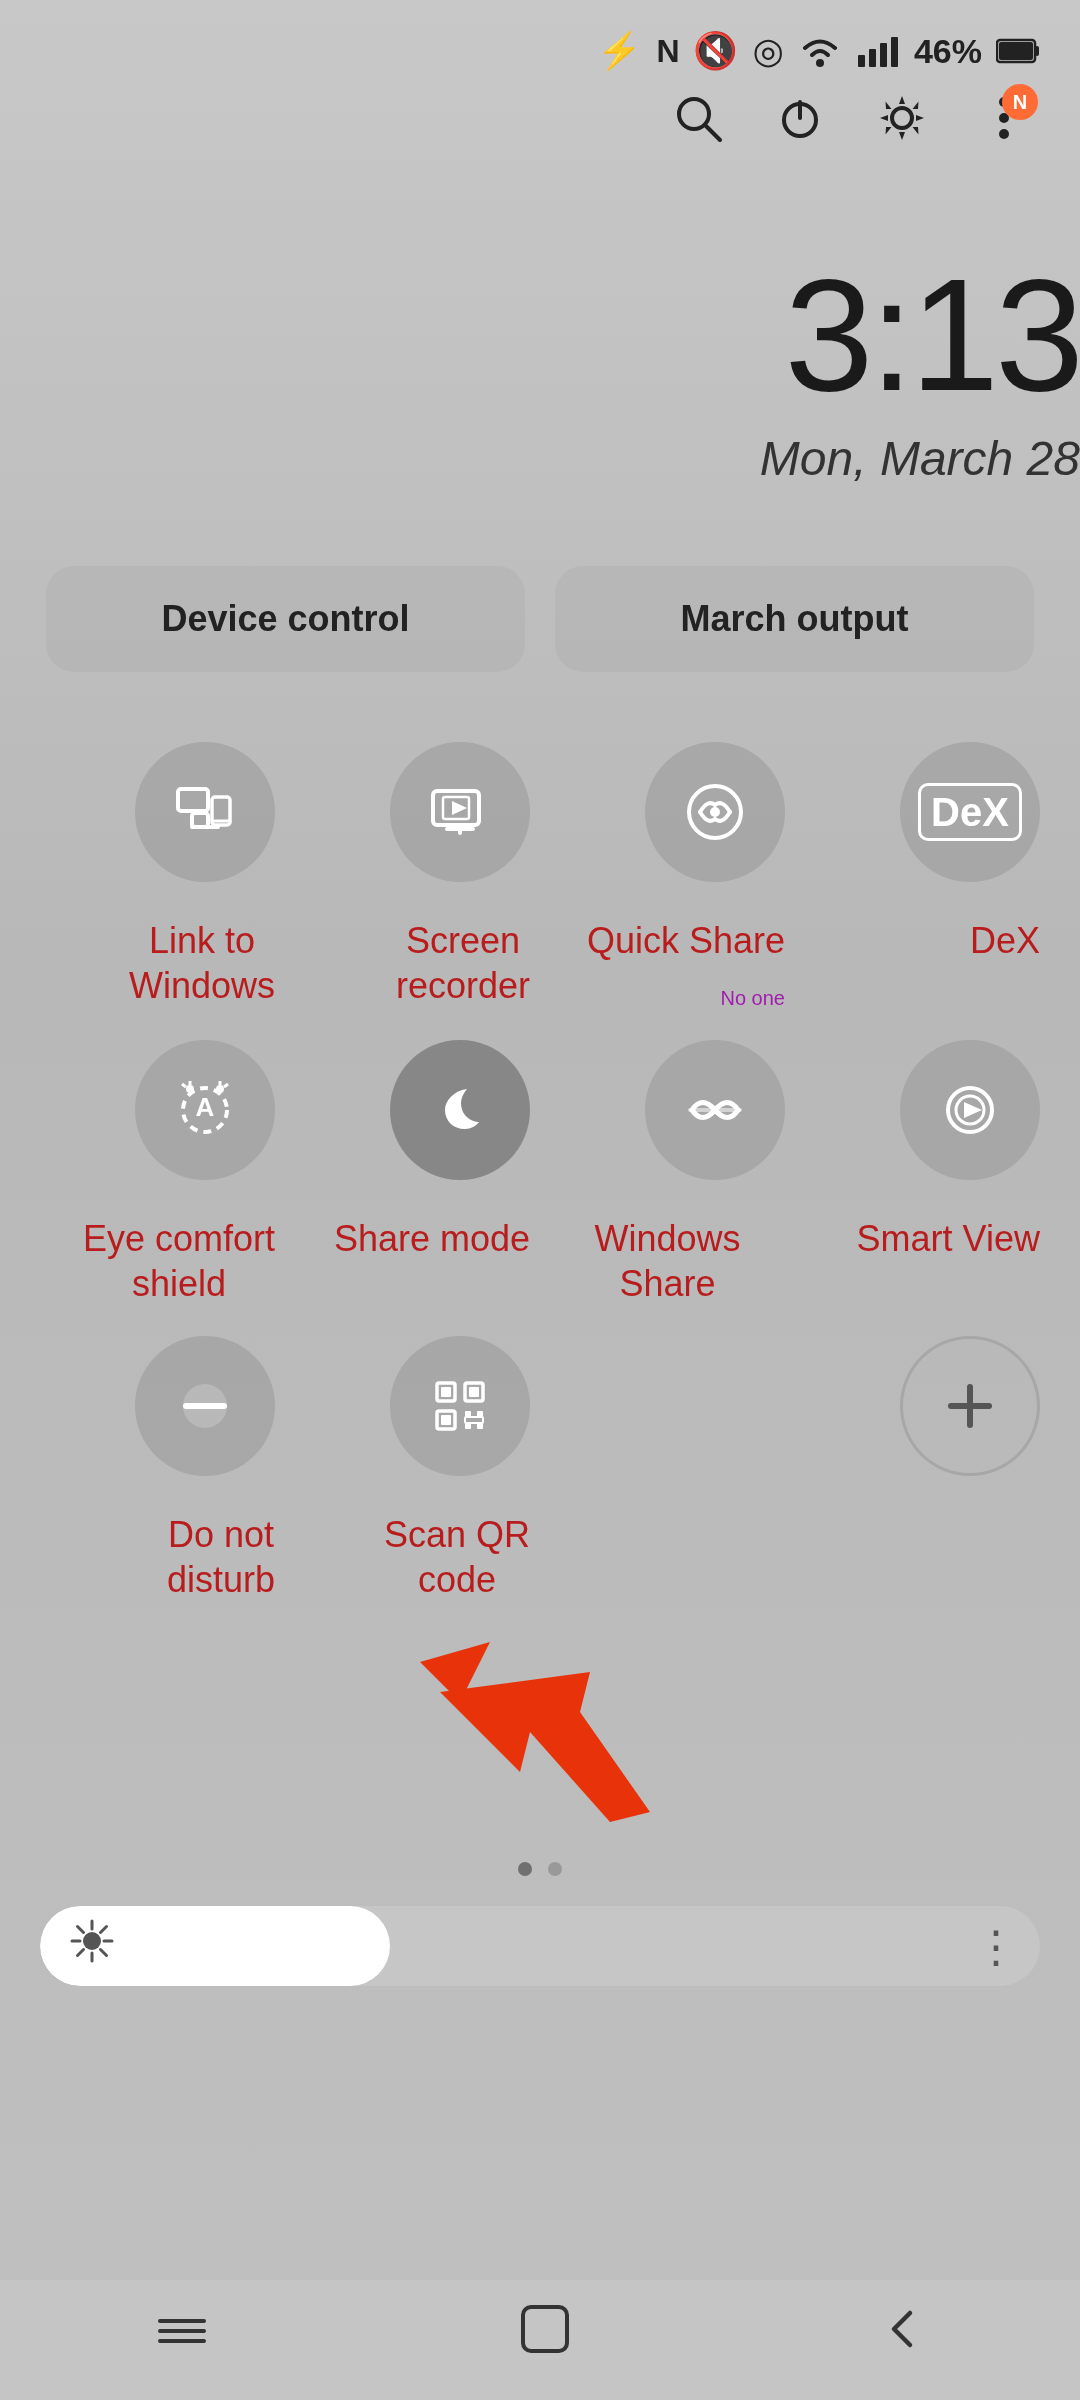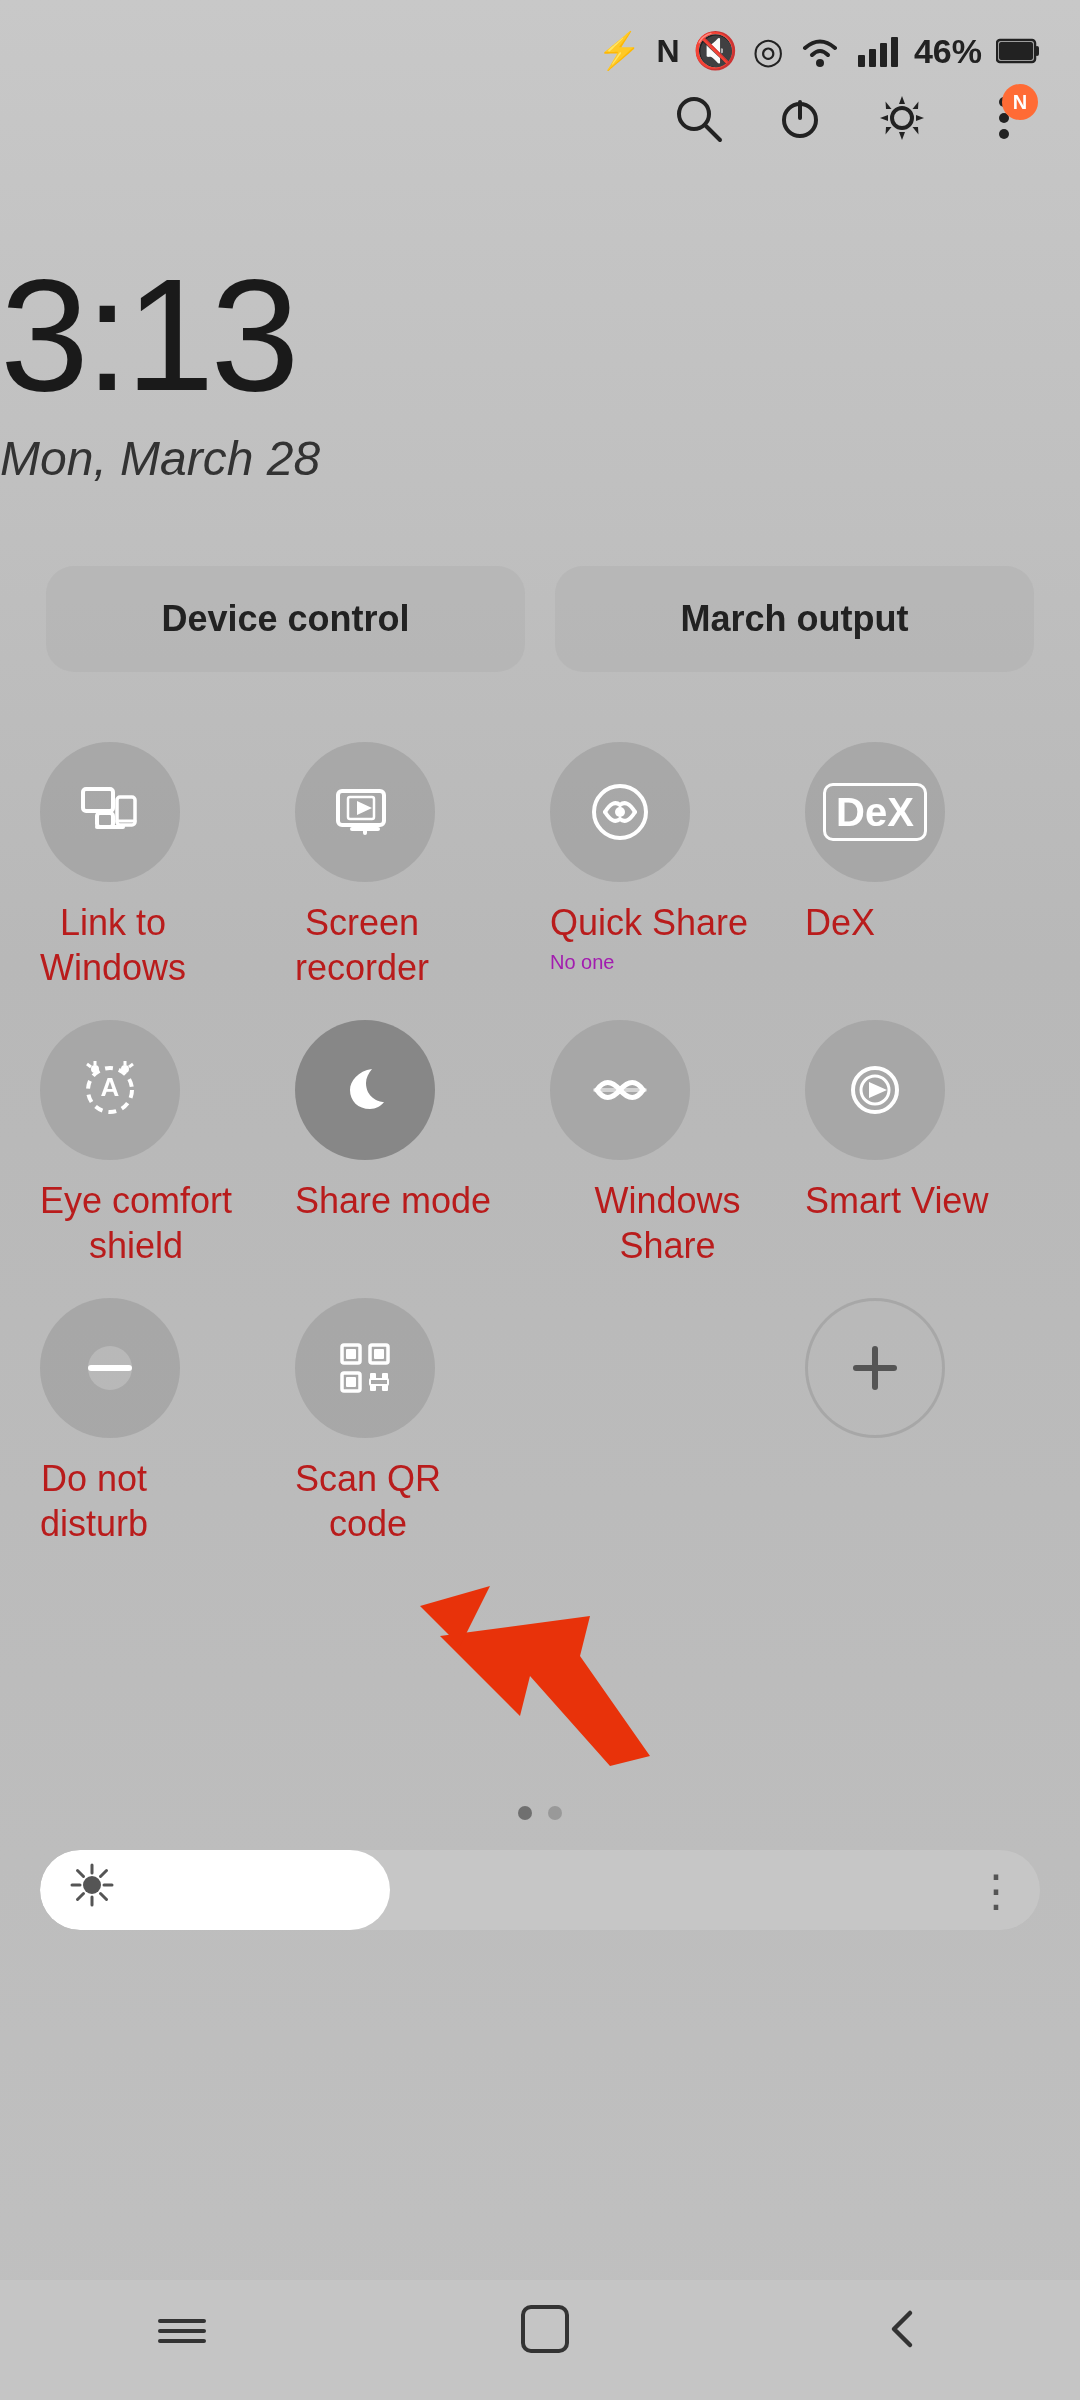--- a/index.html
+++ b/index.html
@@ -69,21 +69,21 @@
       justify-content: center;
       color: white;
       font-size: 20px;
       font-weight: 700;
     }
 
     
     .clock-section {
       display: flex;
       flex-direction: column;
-      align-items: flex-start;
+      align-items: flex-end;
       padding: 80px 0 60px;
     }
 
     .clock-time {
       font-size: 160px;
       font-weight: 200;
       color: #1a1a1a;
       letter-spacing: -4px;
       line-height: 1;
     }
@@ -124,22 +124,22 @@
 
     .tiles-grid {
       display: grid;
       grid-template-columns: repeat(4, 1fr);
       gap: 30px 20px;
     }
 
     .tile-item {
       display: flex;
       flex-direction: column;
-      align-items: flex-start;
-      gap: 18px;
+      align-items: flex-end;
+      gap: 36px;
       cursor: pointer;
     }
 
     .tile-circle {
       width: 140px;
       height: 140px;
       border-radius: 50%;
       background: rgba(160, 160, 160, 0.7);
       display: flex;
       align-items: center;

